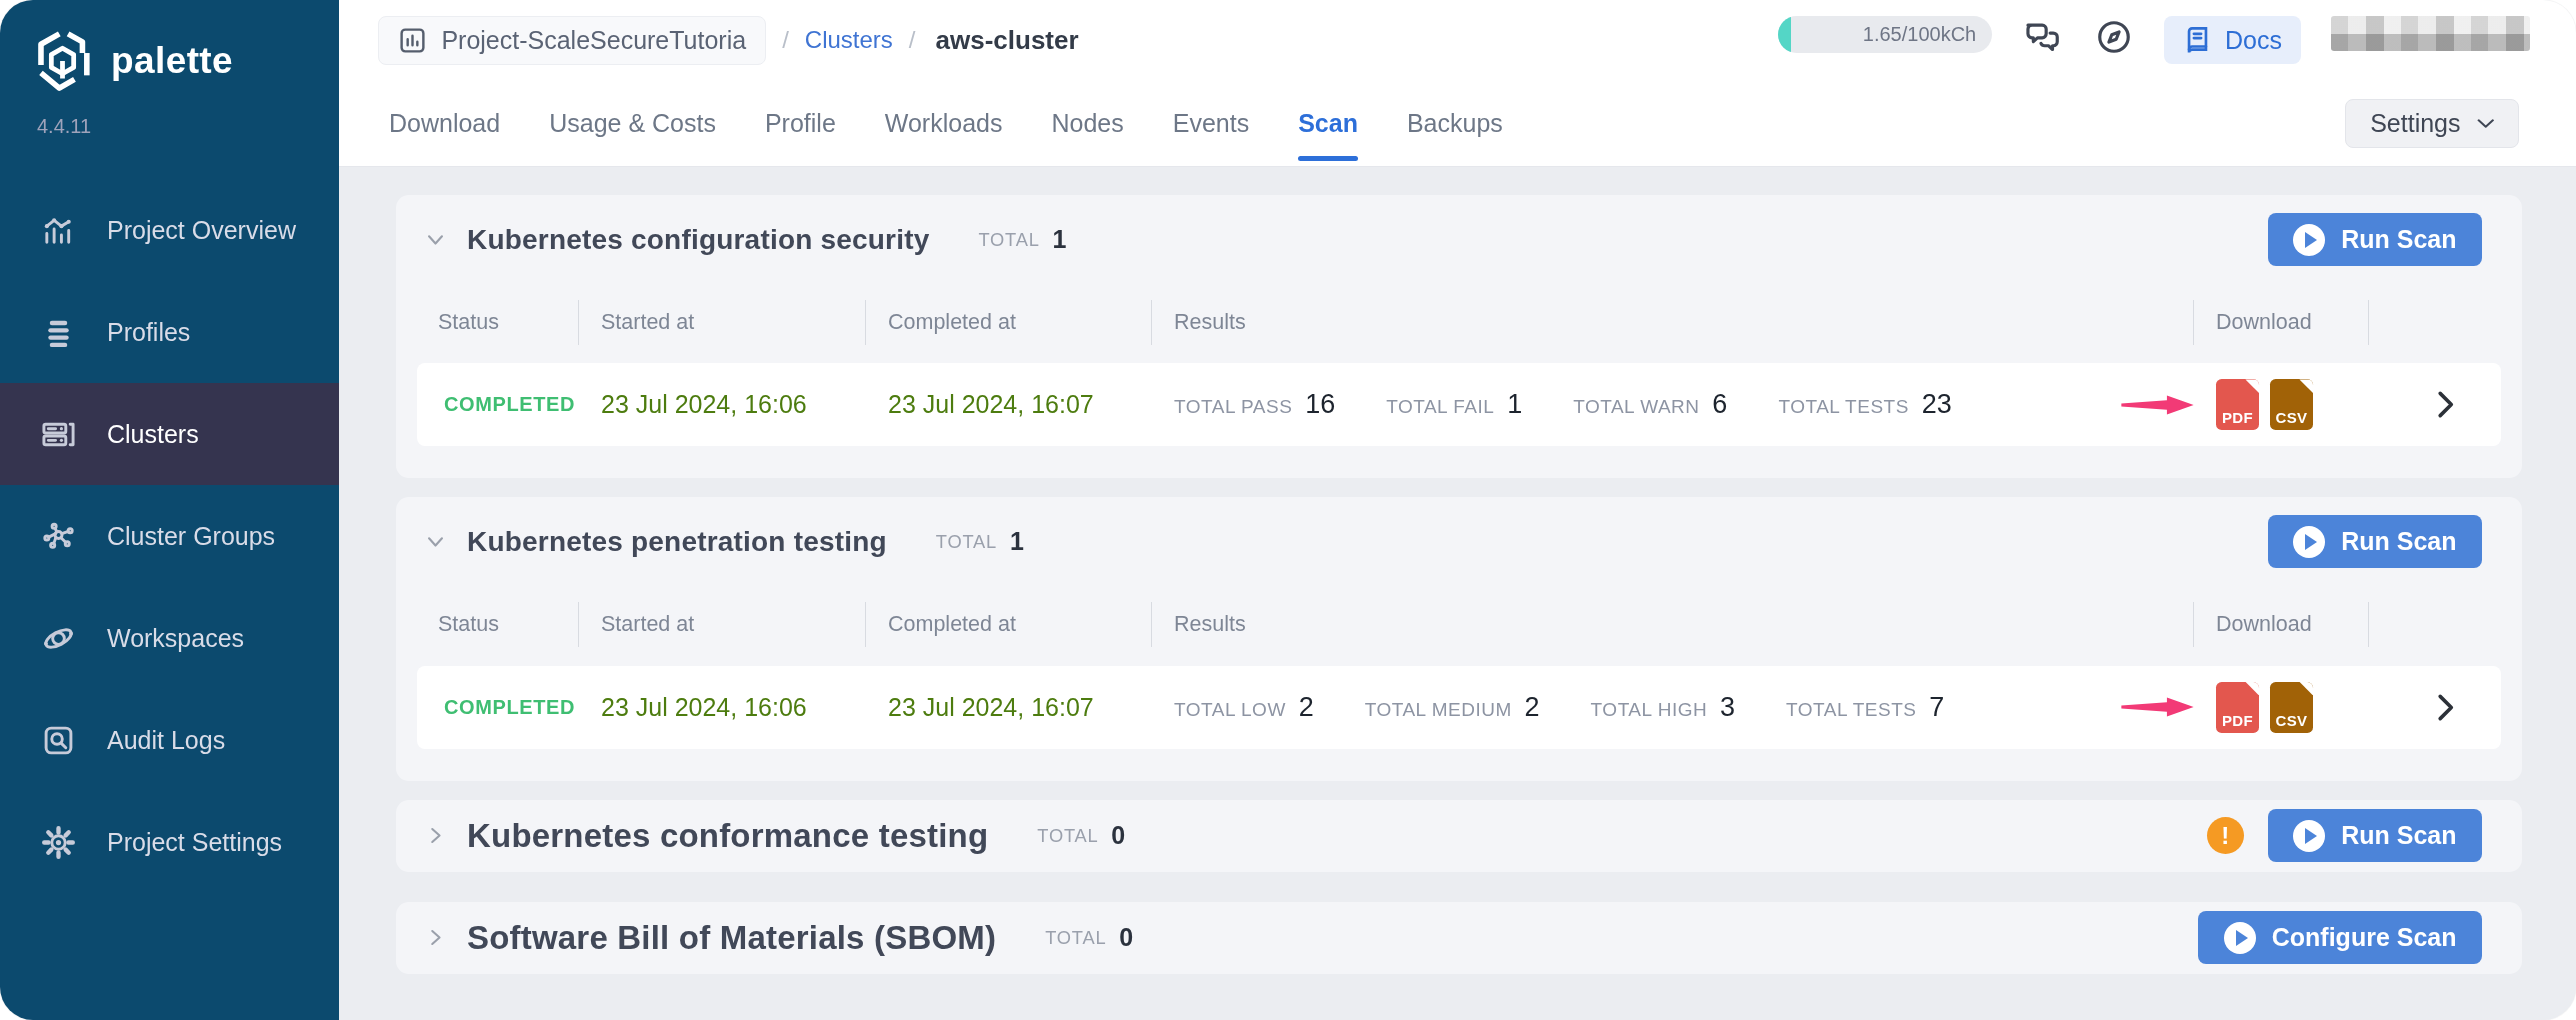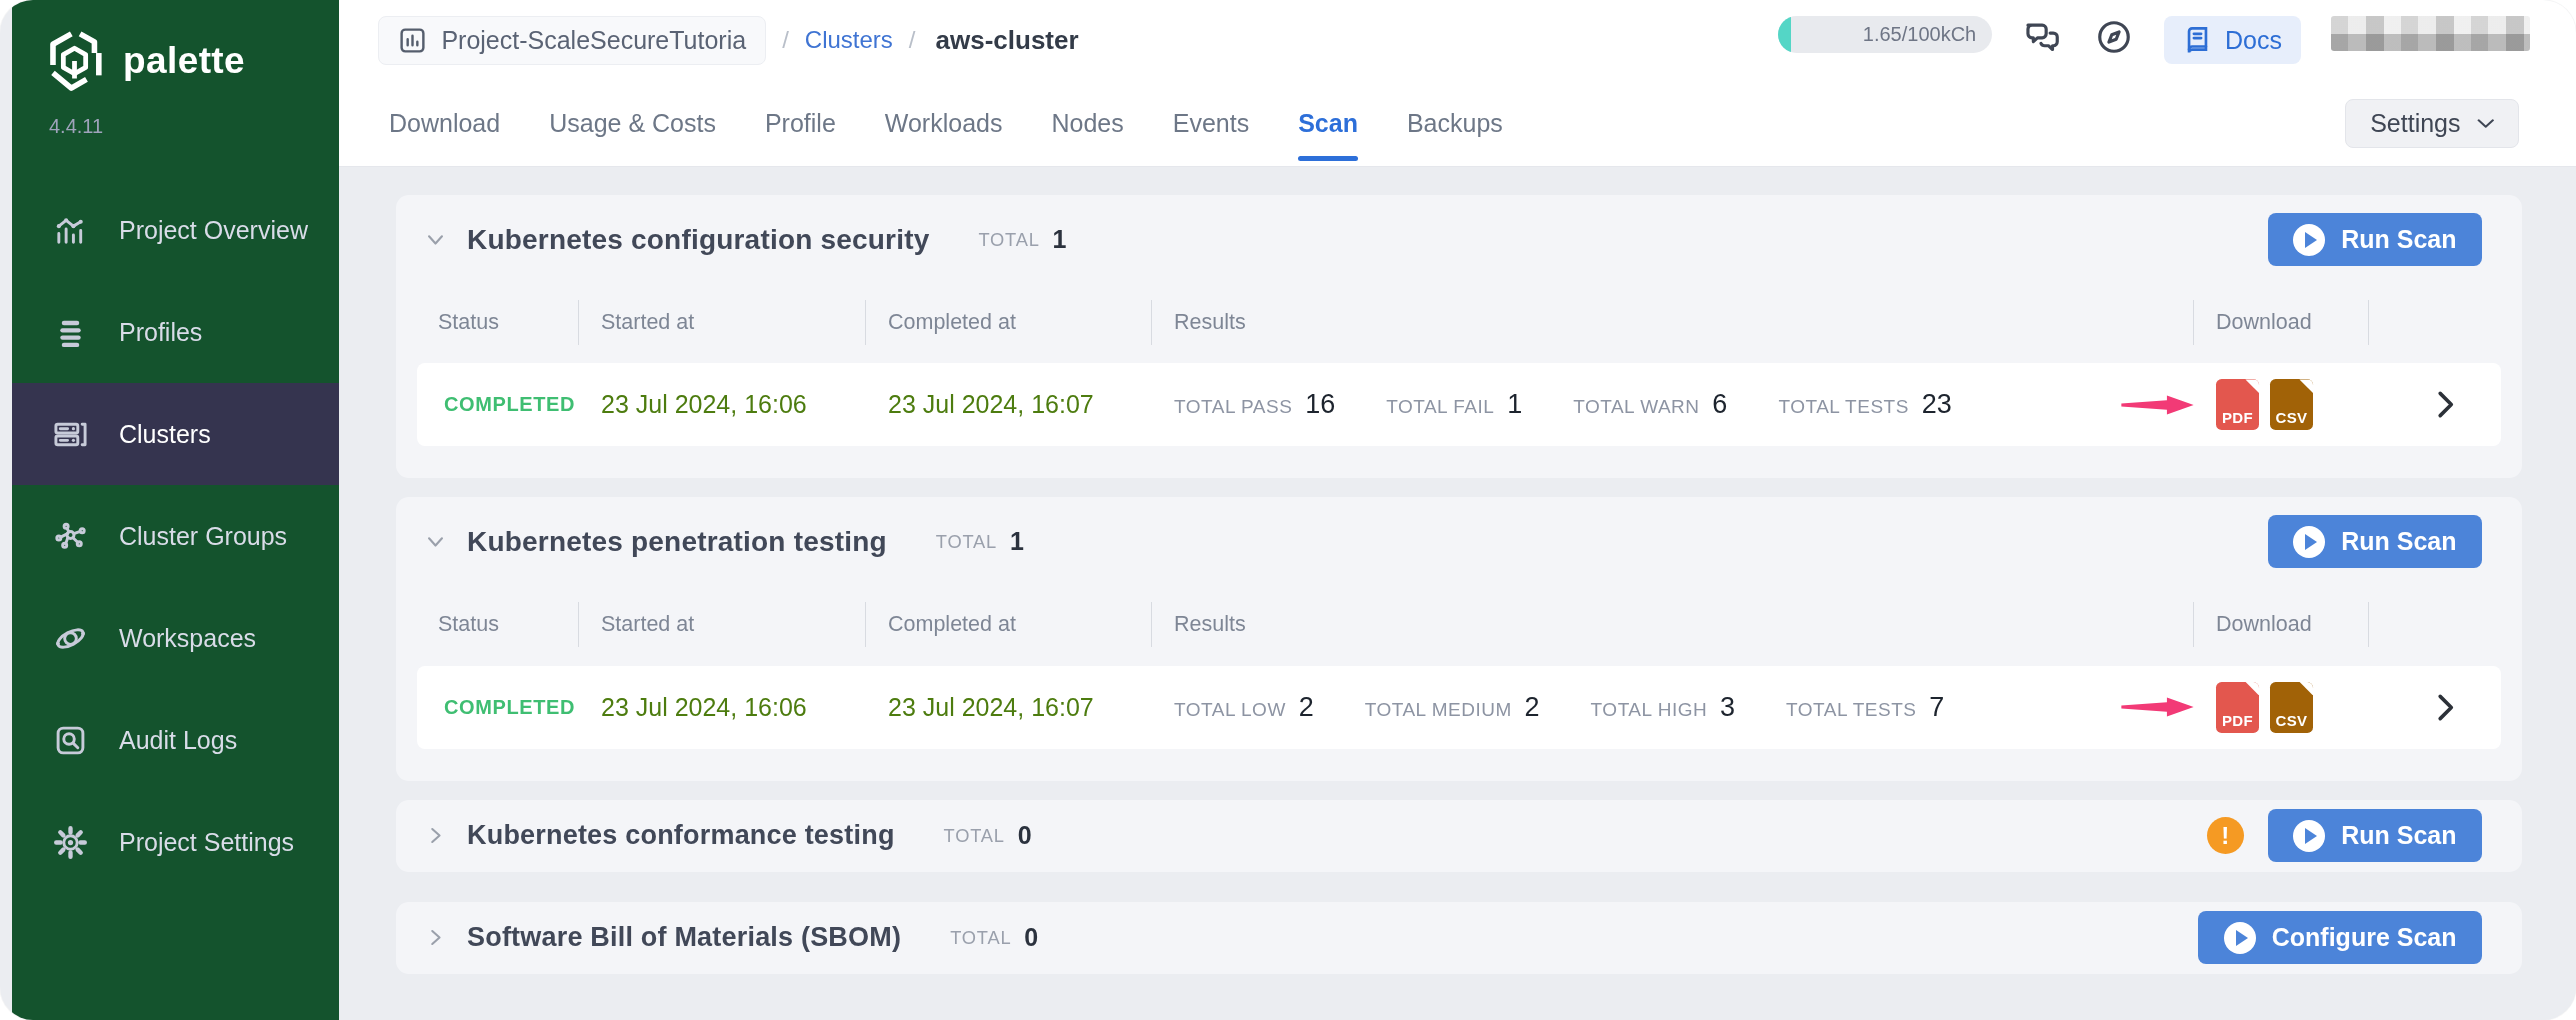--- a/index.html
+++ b/index.html
@@ -3,21 +3,21 @@
 <meta charset="utf-8">
 <style>
   * { margin:0; padding:0; box-sizing:border-box; }
   html,body { background:#ffffff; }
   body { width:2576px; height:1020px; font-family:"Liberation Sans", sans-serif; }
 
   .window { position:relative; width:2576px; height:1020px; border-radius:33px; overflow:hidden;
             background:#ebedf1; box-shadow:0 0 0 0.8px rgba(0,0,0,.04); }
 
   
-  .sidebar { position:absolute; left:12px; top:0; width:339px; height:100%; background:#14532d; }
+  .sidebar { position:absolute; left:0; top:0; width:339px; height:100%; background:#0c4a6e; }
   .logo-row { display:flex; align-items:center; gap:19px; padding:29px 0 0 33px; }
   .logo-mark { width:59px; height:64px; flex:0 0 auto; }
   .logo-text { color:#ffffff; font-size:37px; font-weight:600; letter-spacing:0.4px; }
   .version { color:#9fa3bb; font-size:20px; padding:22px 0 0 37px; }
   .nav { margin-top:41px; }
   .nav-item { height:102px; display:flex; align-items:center; gap:30px; padding-left:40px;
               color:#d9dce8; font-size:25px; cursor:pointer; }
   .nav-item .nicon { width:37px; height:37px; flex:0 0 auto; display:flex; align-items:center; justify-content:center; }
   .nav-item.active { background:#35344f; color:#ffffff; }
   .nicon svg { width:35px; height:35px; stroke:#c7cbd9; fill:none; stroke-width:2; stroke-linecap:round; stroke-linejoin:round; }
@@ -106,21 +106,21 @@
   .file-icon.csv { background:#a16207; }
   .file-icon::before { content:""; position:absolute; top:0; right:0; width:13.6px; height:13.6px;
                        background:#ffffff; clip-path:polygon(0 0,100% 0,100% 100%); border-radius:0 5.6px 0 0; }
   .file-label { position:absolute; left:0; right:0; bottom:4px; text-align:center; color:#ffffff;
                 font-size:15px; font-weight:700; letter-spacing:0.4px; }
   .chev-cell { justify-content:center; cursor:pointer; }
   .row-chev { width:17.5px; height:29px; }
   .row-chev polyline { stroke:#2c3138; stroke-width:4.5; }
 
   .card.collapsed { height:72px; display:flex; align-items:center; padding:0 40px 0 29px; }
-  .card.collapsed .sec-title { font-size:27px; }
+  .card.collapsed .sec-title { font-size:33px; }
   .card.c3 { margin-bottom:30px; }
   .card.c4 { margin-bottom:0; }
 </style>
 </head>
 <body>
 
 <div class="window">
 
   <aside class="sidebar">
     <div class="logo-row">

